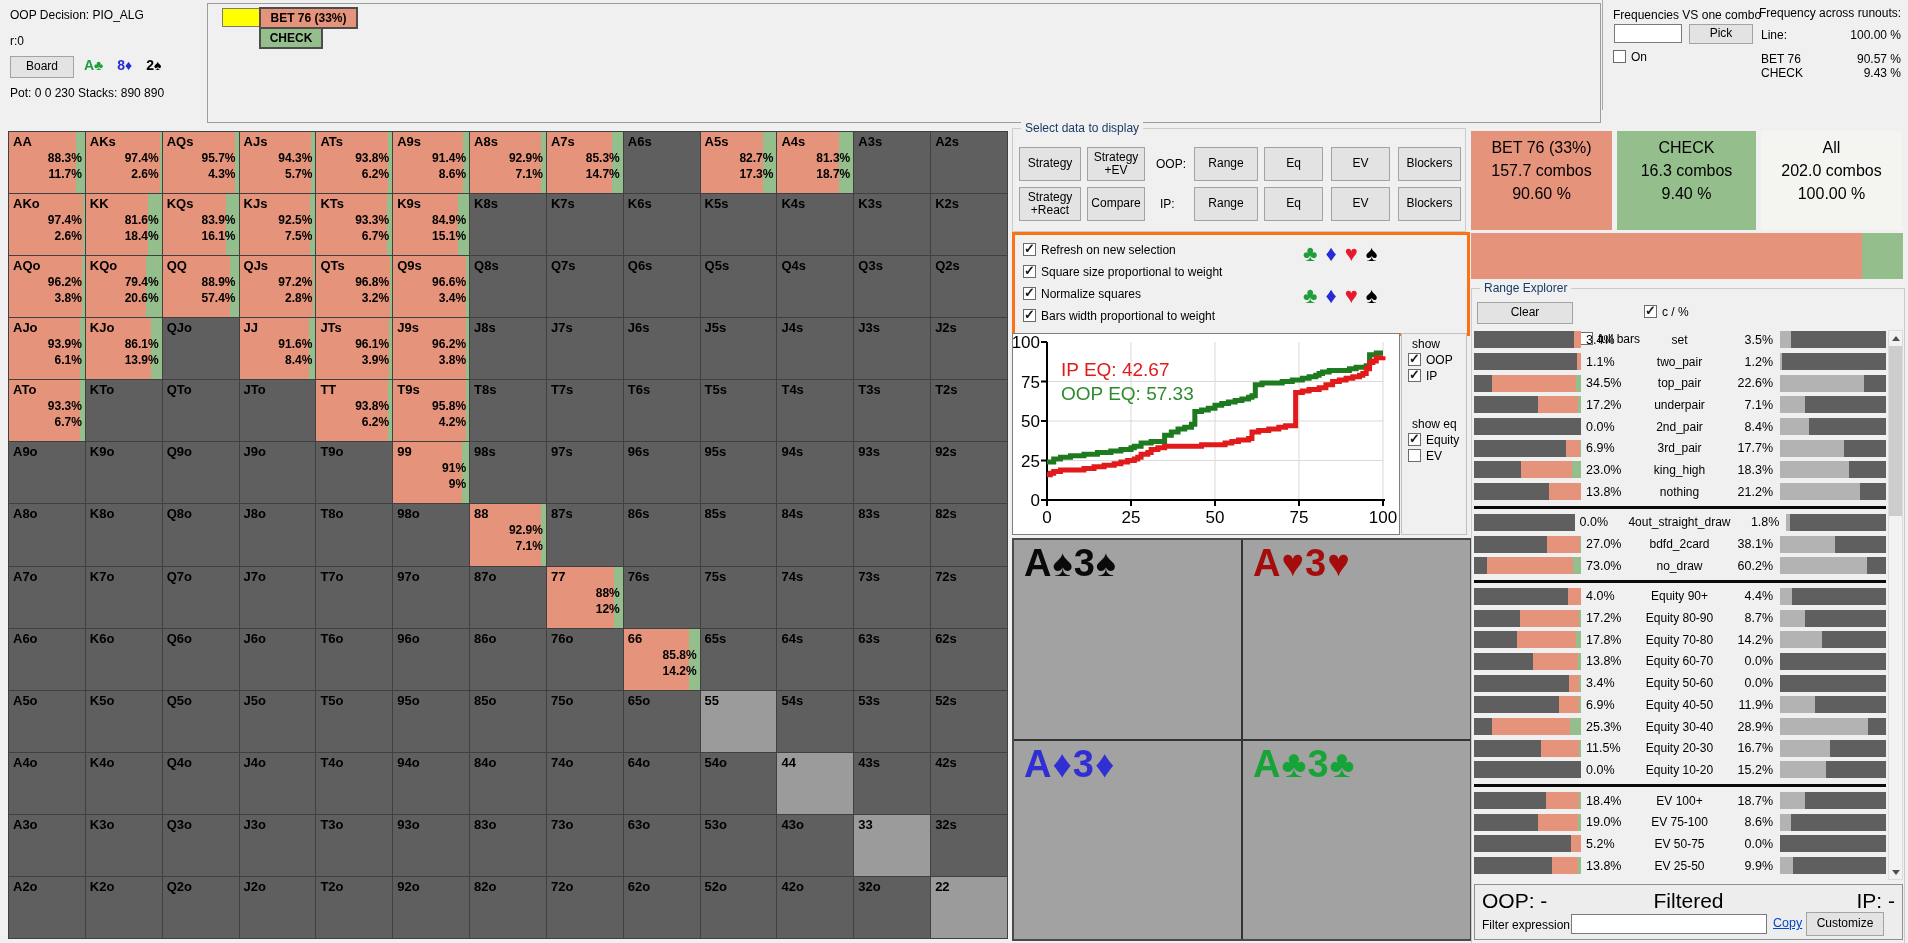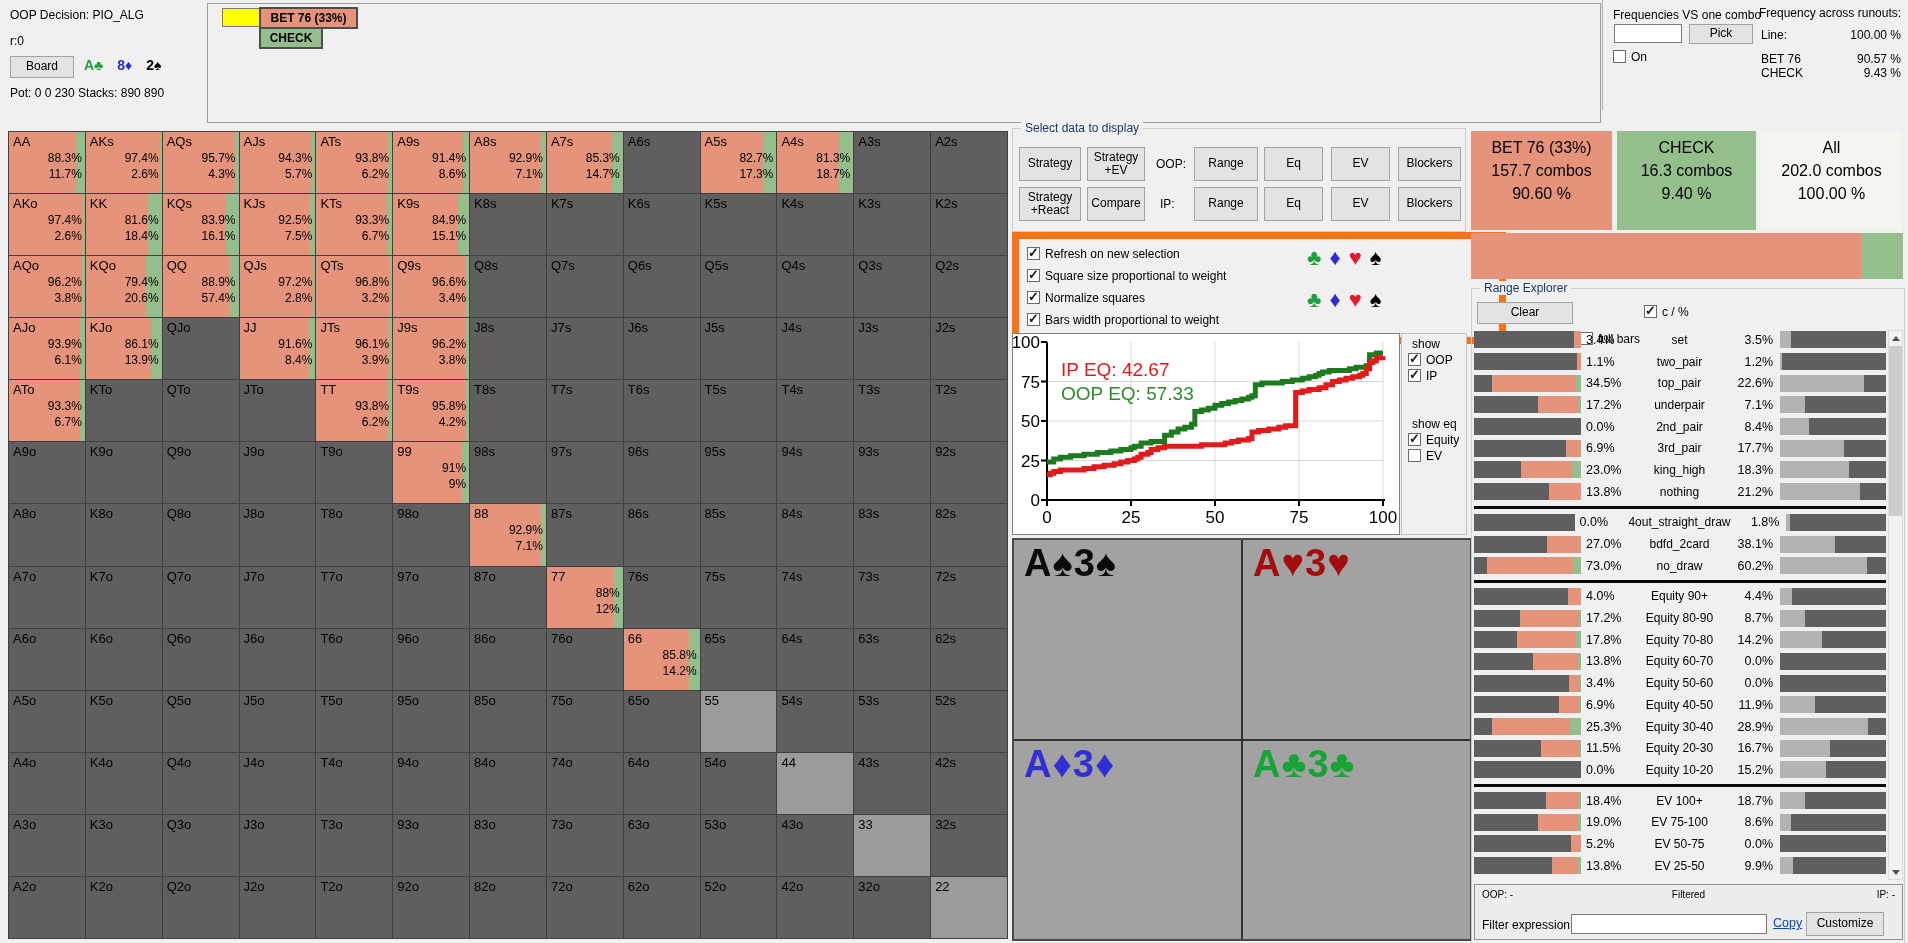--- a/index.html
+++ b/index.html
@@ -9,21 +9,21 @@
   .btn{background:#e3e3e3;border:1px solid #a3a3a3;display:flex;align-items:center;justify-content:center;
        text-align:center;white-space:pre-line;line-height:1.1;cursor:default;}
   .cb{width:13px;height:13px;border:1px solid #6a6a6a;background:#fff;position:relative;display:inline-block;
       vertical-align:-2px;margin-right:5px;box-sizing:border-box;}
   .cb.on::after{content:"✓";position:absolute;left:0px;top:-3px;font-size:13px;font-weight:bold;color:#1a1a1a;}
   .group{border:1px solid #cbcbcb;}
   .group-label{position:absolute;top:-8px;left:8px;background:#f0f0f0;padding:0 4px;color:#1a3b66;}
   
   #hand-grid{left:8px;top:131px;width:998px;height:806px;display:grid;
              grid-template-columns:repeat(13,1fr);grid-template-rows:repeat(13,1fr);
-             gap:1px;background:#404040;border:1px solid #404040;}
+             gap:1px;background:#404040;border:1px solid #404040;font-weight:bold;}
   .cell{position:relative;overflow:hidden;}
   .cell.s-act{background:#e5937a;}
   .cell.s-in{background:#5f5f5f;}
   .cell.s-out{background:#9b9b9b;padding-left:39px;}
   .cell .stripe{position:absolute;top:0;right:0;bottom:0;background:#95be8d;}
   .cell .hl{position:absolute;top:2px;left:4px;font-size:13px;}
   .cell .p1{position:absolute;top:19px;right:3px;font-size:12px;margin-left:32px;}
   .cell .p2{position:absolute;top:35px;right:3px;font-size:12px;}
   
   .dispbtn{position:absolute;height:32px;font-size:12px;}
@@ -59,21 +59,21 @@
   .rpct{width:52px;text-align:right;padding-right:7px;font-size:12.5px;}
   .sep{height:3px;background:#0a0a0a;margin:3px 0;}
   
   #xscroll{left:1888px;top:330px;width:15px;height:550px;background:#f2f2f2;border:1px solid #dcdcdc;box-sizing:border-box;}
   .sb-arrow{position:absolute;left:0;width:13px;height:14px;display:flex;align-items:center;justify-content:center;}
   .tri-up{width:0;height:0;border-left:4px solid transparent;border-right:4px solid transparent;border-bottom:5px solid #505050;}
   .tri-dn{width:0;height:0;border-left:4px solid transparent;border-right:4px solid transparent;border-top:5px solid #505050;}
   #sb-thumb{position:absolute;left:0;top:15px;width:13px;height:170px;background:#cdcdcd;}
   
   #xfooter{left:1474px;top:884px;width:429px;height:56px;background:#ededed;border:1px solid #909090;box-sizing:border-box;}
-  #xfooter .r1{position:relative;height:26px;font-size:10px;text-decoration:underline;}
+  #xfooter .r1{position:relative;height:26px;font-size:21px;text-decoration:underline;}
   #xfooter input{position:absolute;}
   .link{color:#0645c8;text-decoration:underline;font-size:12.5px;}
   input[type=text]{border:1px solid #7a7a7a;background:#fff;font-family:inherit;font-size:12px;}
 </style>
 </head>
 <body>
 
 <div id="app">
 
   <div class="abs" style="left:10px;top:8px;">OOP Decision:  PIO_ALG</div>
@@ -727,21 +727,21 @@
     <div class="btn dispbtn" style="left:6px;top:58px;width:60px;">Strategy
 +React</div>
     <div class="btn dispbtn" style="left:74px;top:58px;width:56px;">Compare</div>
     <div class="abs" style="left:147px;top:68px;">IP:</div>
     <div class="btn dispbtn" style="left:181px;top:58px;width:62px;">Range</div>
     <div class="btn dispbtn" style="left:251px;top:58px;width:57px;">Eq</div>
     <div class="btn dispbtn" style="left:318px;top:58px;width:57px;">EV</div>
     <div class="btn dispbtn" style="left:385px;top:58px;width:61px;">Blockers</div>
   </div>
 
-  <div class="abs" style="left:1012px;top:232px;width:452px;height:98px;border:7px solid #f97316;padding-left:28px;">
+  <div class="abs" style="left:1012px;top:232px;width:452px;height:98px;border:3px solid #f97316;">
     <div id="opt-rows">
         <div class="optrow" style="top: 8px;"><span class="cb on"></span><span>Refresh on new selection</span></div>
         <div class="optrow" style="top: 30px;"><span class="cb on"></span><span>Square size proportional to weight</span></div>
         <div class="optrow" style="top: 52px;"><span class="cb on"></span><span>Normalize squares</span></div>
         <div class="optrow" style="top: 74px;"><span class="cb on"></span><span>Bars width proportional to weight</span></div>
       </div>
     <div class="suitrow" style="left:288px;top:6px;"><span style="color: rgb(30, 158, 60);">♣</span><span style="color: rgb(43, 43, 213);">♦</span><span style="color: rgb(232, 25, 44);">♥</span><span style="color: rgb(0, 0, 0);">♠</span></div>
     <div class="suitrow" style="left:288px;top:48px;"><span style="color: rgb(30, 158, 60);">♣</span><span style="color: rgb(43, 43, 213);">♦</span><span style="color: rgb(232, 25, 44);">♥</span><span style="color: rgb(0, 0, 0);">♠</span></div>
   </div>
 

